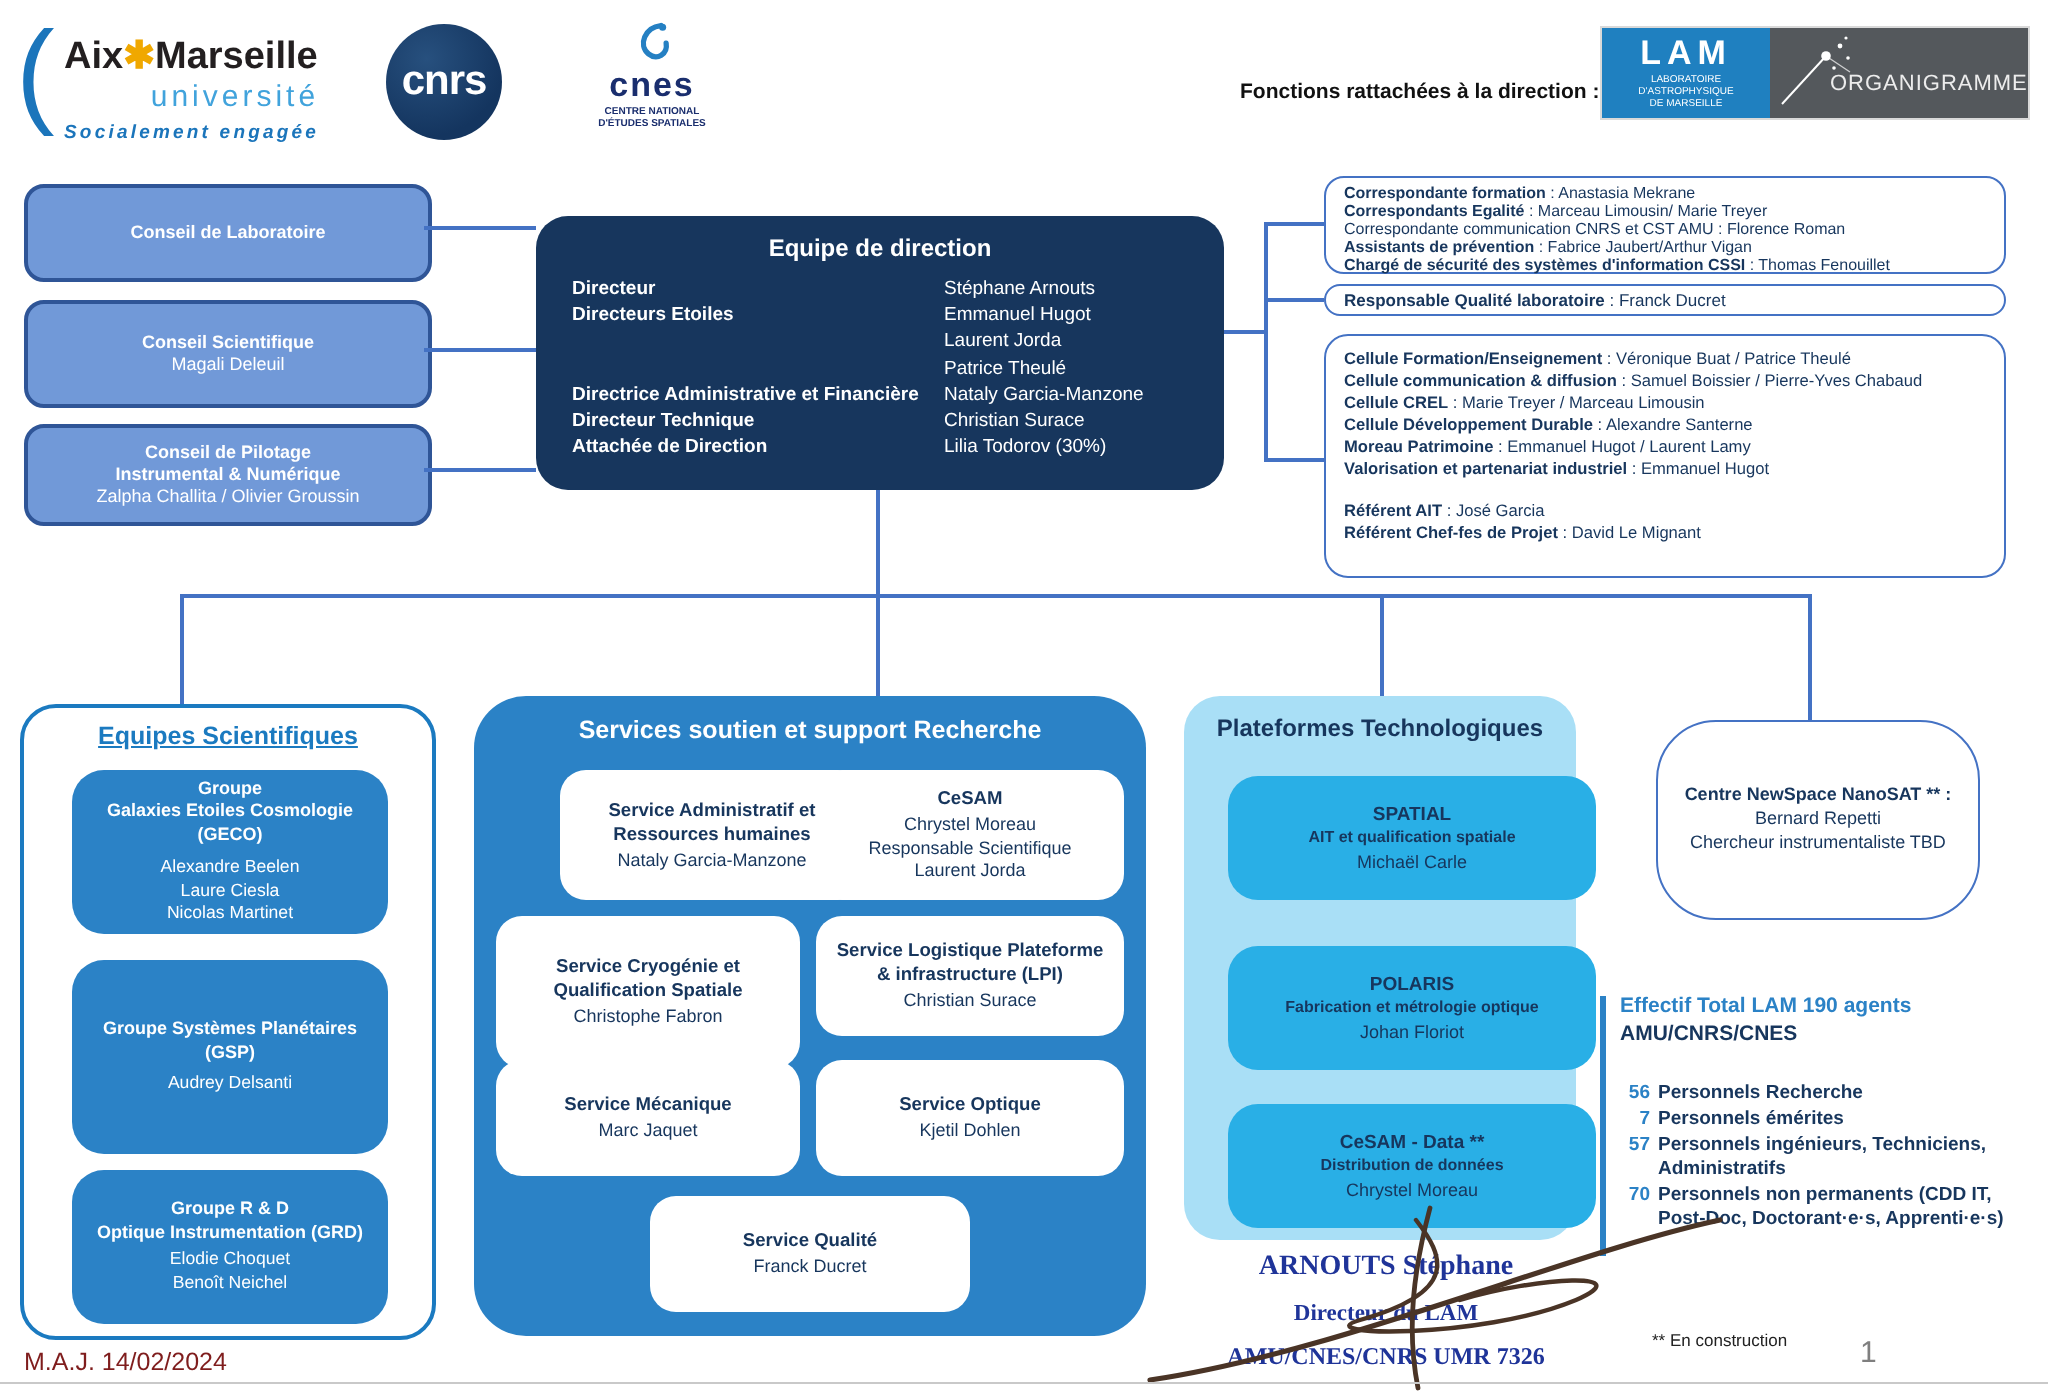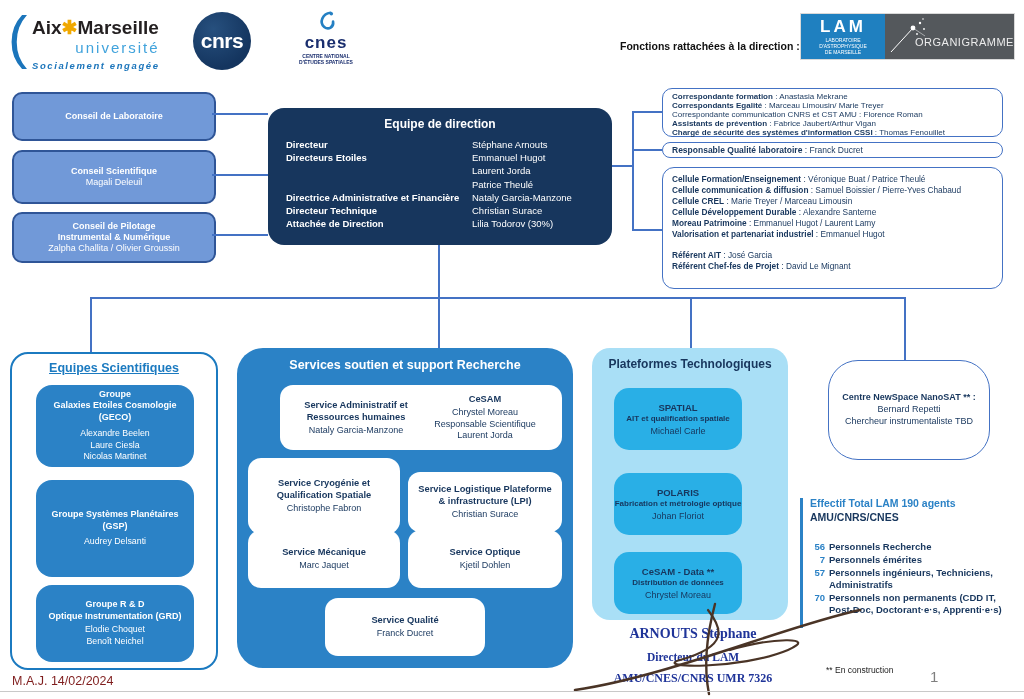--- a/index.html
+++ b/index.html
@@ -55,21 +55,21 @@
   
   .svc-wrap{position:absolute;left:237px;top:348px;width:336px;height:320px;background:#2B82C6;border-radius:26px;}
   .svc-title{text-align:center;color:#fff;font-weight:bold;font-size:12.5px;margin-top:10px;}
   .svc-box{position:absolute;background:#fff;border-radius:13px;color:#17365D;text-align:center;
            display:flex;flex-direction:column;align-items:center;justify-content:center;}
   .svc-name{font-size:9.3px;font-weight:bold;line-height:1.3;}
   .svc-person{font-size:9px;line-height:1.3;margin-top:2px;}
   
   .plat-wrap{position:absolute;left:592px;top:348px;width:196px;height:272px;background:#A9DFF6;border-radius:18px;}
   .plat-title{text-align:center;color:#17365D;font-weight:bold;font-size:12px;margin-top:9px;}
-  .plat-box{position:absolute;left:22px;width:128px;background:#29AFE6;border-radius:15px;color:#17365D;text-align:center;
+  .plat-box{position:absolute;left:22px;width:184px;background:#29AFE6;border-radius:15px;color:#17365D;text-align:center;
             display:flex;flex-direction:column;align-items:center;justify-content:center;}
   .plat-name{font-size:9.5px;font-weight:bold;line-height:1.25;}
   .plat-sub{font-size:8px;font-weight:bold;line-height:1.25;}
   .plat-person{font-size:9px;margin-top:2px;}
   
   .nano{position:absolute;left:828px;top:360px;width:162px;height:100px;border:1.5px solid #4472C4;border-radius:30px;
         display:flex;flex-direction:column;align-items:center;justify-content:center;text-align:center;box-sizing:border-box;}
   .nano-name{font-size:9px;font-weight:bold;line-height:1.3;}
   .nano-person{font-size:9px;line-height:1.3;}
   
@@ -258,21 +258,21 @@
       <div class="svc-name pre">CeSAM</div>
       <div class="svc-person pre">Chrystel Moreau
 Responsable Scientifique
 Laurent Jorda</div>
     </div>
     <div class="svc-box" style="left:11px;top:110px;width:152px;height:76px;">
       <div class="svc-name pre">Service Cryogénie et
 Qualification Spatiale</div>
       <div class="svc-person pre">Christophe Fabron</div>
     </div>
-    <div class="svc-box" style="left:171px;top:124px;width:154px;height:60px;border-radius:12px;">
+    <div class="svc-box" style="left:171px;top:110px;width:154px;height:60px;">
       <div class="svc-name pre">Service Logistique Plateforme
 &amp; infrastructure (LPI)</div>
       <div class="svc-person pre">Christian Surace</div>
     </div>
     <div class="svc-box" style="left:11px;top:182px;width:152px;height:58px;">
       <div class="svc-name pre">Service Mécanique</div>
       <div class="svc-person pre">Marc Jaquet</div>
     </div>
     <div class="svc-box" style="left:171px;top:182px;width:154px;height:58px;">
       <div class="svc-name pre">Service Optique</div>

